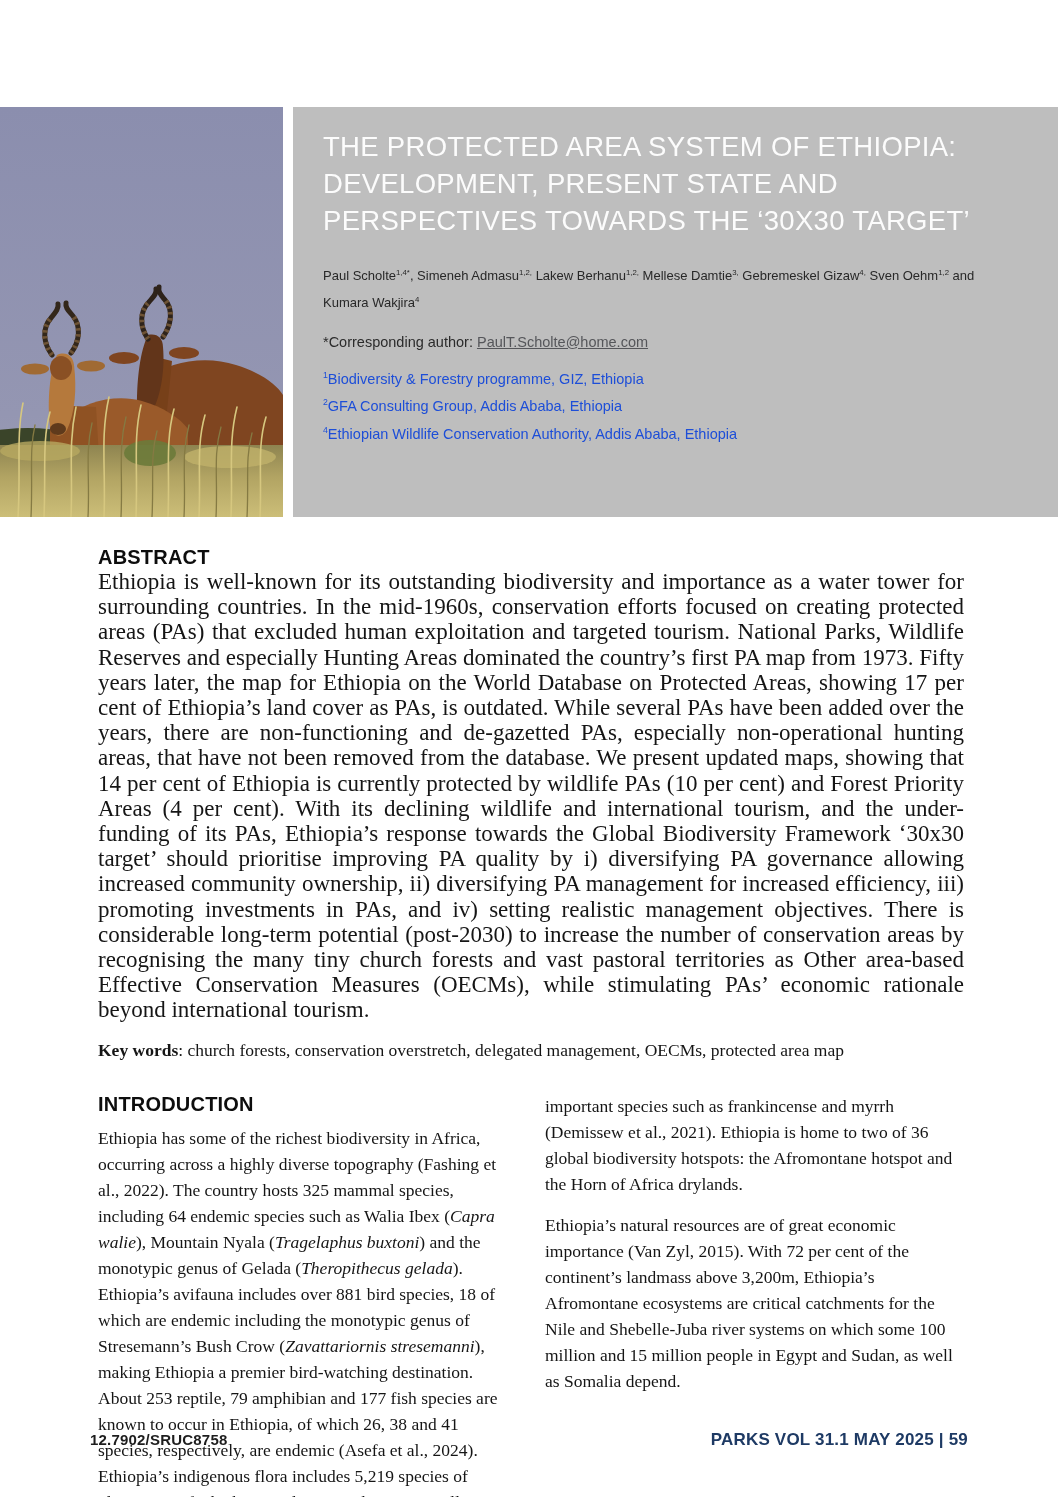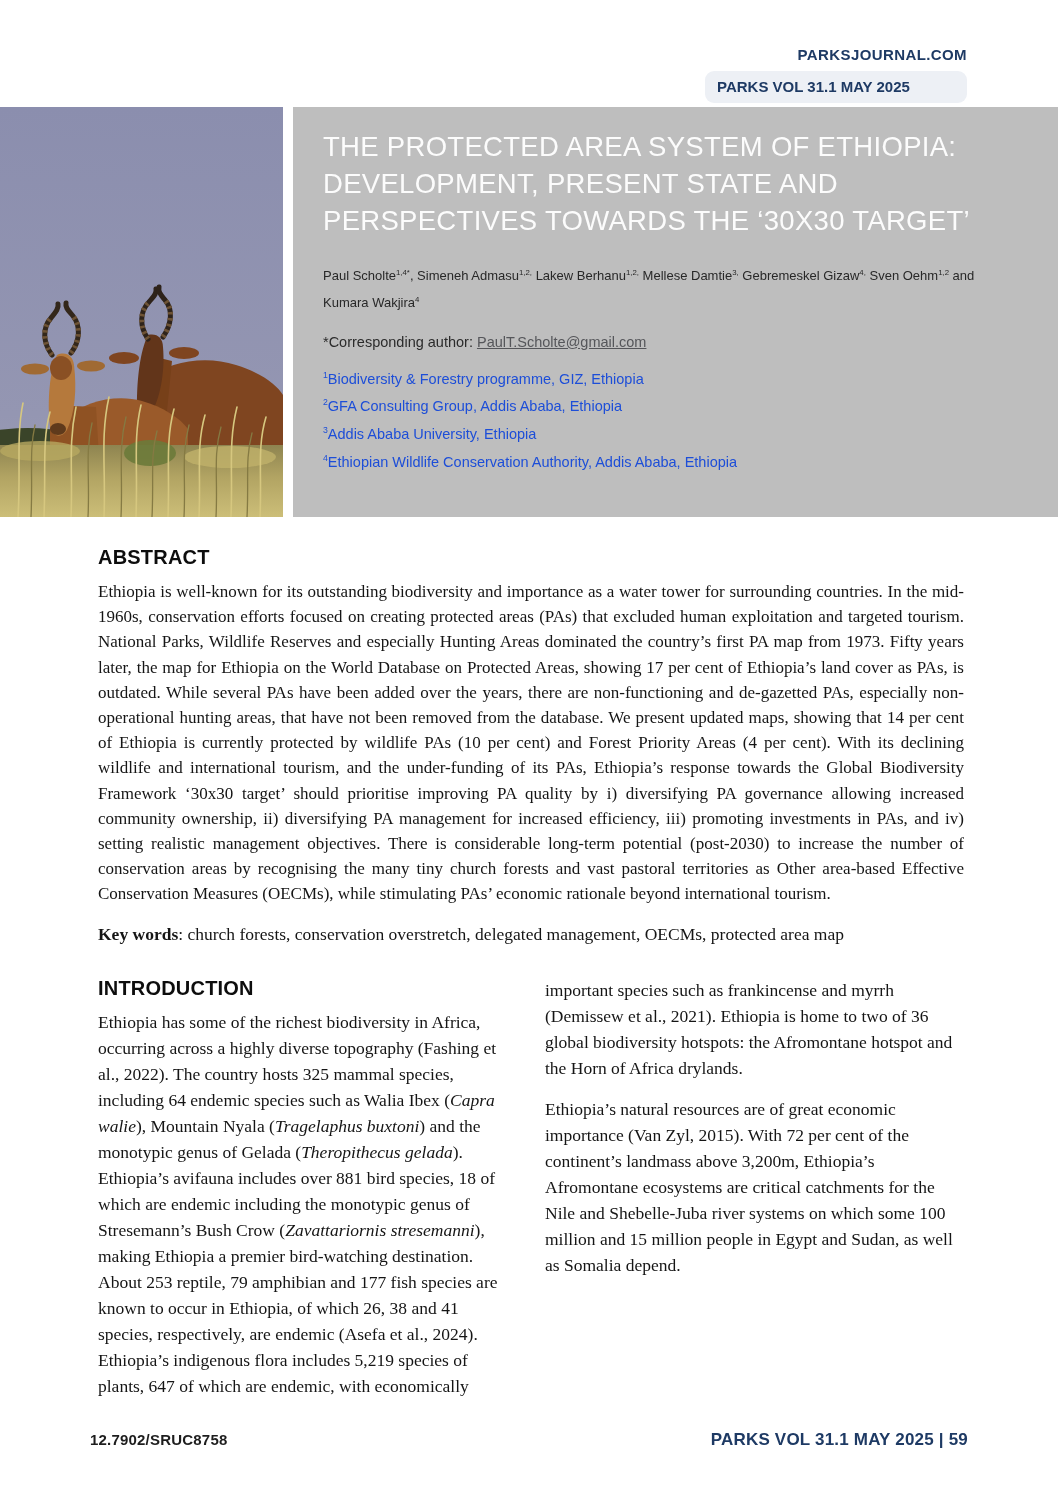--- a/index.html
+++ b/index.html
@@ -26,44 +26,40 @@
   .affil{ font-size:14.5px; line-height:24px; color:#1d4ed8; }
   .sup{ font-size:60%; vertical-align:super; }
   .em{ font-style:italic; }
   .b{ font-weight:700; }
   .link{ color:#55565a; text-decoration:underline; cursor:pointer; }
 
   
   .content{ position:absolute; top:546px; left:98px; width:866px; color:#151515; }
   h2{ font-size:20px; font-weight:700; color:#0d0d0d; letter-spacing:.2px;
       font-family:"Liberation Sans", sans-serif; }
-  .abs{ margin-top:10px; font-family:"Liberation Serif", serif; font-size:17px;
+  .abs{ margin-top:0; font-family:"Liberation Serif", serif; font-size:23px;
         line-height:25.2px; text-align:justify; }
   .kw{ margin-top:17px; font-family:"Liberation Serif", serif; font-size:17.5px; }
   .cols{ margin-top:32px; display:flex; gap:28px; }
   .col{ width:419px; }
   .col h2{ margin-bottom:9px; }
   .body-p{ font-family:"Liberation Serif", serif; font-size:17.5px; line-height:26px;
            margin-bottom:15px; }
 
   
   .footer{ position:absolute; top:1430px; left:90px; width:878px;
            display:flex; justify-content:space-between; align-items:baseline; }
   .doi{ font-size:15px; font-weight:700; color:#1d1d1d; letter-spacing:.2px; }
   .pageinfo{ font-size:17px; font-weight:700; color:#1e3a64; letter-spacing:.2px; }
 </style>
 </head>
 <body>
 
 <div class="page">
 
-  <div class="masthead">
-    <div class="site">PARKSJOURNAL.COM</div>
-    <div class="badge">PARKS VOL 31.1 MAY 2025</div>
-  </div>
 
   <div class="hero">
     <div class="photo">
       <svg width="283" height="410" viewBox="0 0 283 410" preserveAspectRatio="none">
         <defs>
           <linearGradient id="sky" x1="0" y1="0" x2="0" y2="1">
             <stop offset="0" stop-color="#8b8eae"></stop>
             <stop offset="0.75" stop-color="#9496b2"></stop>
             <stop offset="1" stop-color="#9e9fb4"></stop>
           </linearGradient>
@@ -131,28 +127,27 @@
       </svg>
     </div>
 
     <div class="panel">
       <h1>
         <span class="tl">THE PROTECTED AREA SYSTEM OF ETHIOPIA:</span>
         <span class="tl">DEVELOPMENT, PRESENT STATE AND</span>
         <span class="tl">PERSPECTIVES TOWARDS THE ‘30X30 TARGET’</span>
       </h1>
       <p class="authors"><span>Paul Scholte</span><span class="sup">1,4*</span><span>, Simeneh Admasu</span><span class="sup">1,2,</span><span> Lakew Berhanu</span><span class="sup">1,2,</span><span> Mellese Damtie</span><span class="sup">3,</span><span> Gebremeskel Gizaw</span><span class="sup">4,</span><span> Sven Oehm</span><span class="sup">1,2</span><span> and Kumara Wakjira</span><span class="sup">4</span></p>
-      <p class="corr"><span>*Corresponding author: </span><span class="link">PaulT.Scholte@gmail.com</span></p>
+      <p class="corr"><span>*Corresponding author: </span><span class="link">PaulT.Scholte@home.com</span></p>
       <div class="affils">
 
           <p class="affil"><span class="sup">1</span><span>Biodiversity &amp; Forestry programme, GIZ, Ethiopia</span></p>
 
           <p class="affil"><span class="sup">2</span><span>GFA Consulting Group, Addis Ababa, Ethiopia</span></p>
 
-          <p class="affil"><span class="sup">3</span><span>Addis Ababa University, Ethiopia</span></p>
 
           <p class="affil"><span class="sup">4</span><span>Ethiopian Wildlife Conservation Authority, Addis Ababa, Ethiopia</span></p>
         </div>
     </div>
   </div>
 
   <div class="content">
     <h2>ABSTRACT</h2>
     <p class="abs">Ethiopia is well-known for its outstanding biodiversity and importance as a water tower for surrounding countries. In the mid-1960s, conservation efforts focused on creating protected areas (PAs) that excluded human exploitation and targeted tourism. National Parks, Wildlife Reserves and especially Hunting Areas dominated the country’s first PA map from 1973. Fifty years later, the map for Ethiopia on the World Database on Protected Areas, showing 17 per cent of Ethiopia’s land cover as PAs, is outdated. While several PAs have been added over the years, there are non-functioning and de-gazetted PAs, especially non-operational hunting areas, that have not been removed from the database. We present updated maps, showing that 14 per cent of Ethiopia is currently protected by wildlife PAs (10 per cent) and Forest Priority Areas (4 per cent). With its declining wildlife and international tourism, and the under-funding of its PAs, Ethiopia’s response towards the Global Biodiversity Framework ‘30x30 target’ should prioritise improving PA quality by i) diversifying PA governance allowing increased community ownership, ii) diversifying PA management for increased efficiency, iii) promoting investments in PAs, and iv) setting realistic management objectives. There is considerable long-term potential (post-2030) to increase the number of conservation areas by recognising the many tiny church forests and vast pastoral territories as Other area-based Effective Conservation Measures (OECMs), while stimulating PAs’ economic rationale beyond international tourism.</p>
     <p class="kw"><span class="b">Key words</span><span>: church forests, conservation overstretch, delegated management, OECMs, protected area map</span></p>

